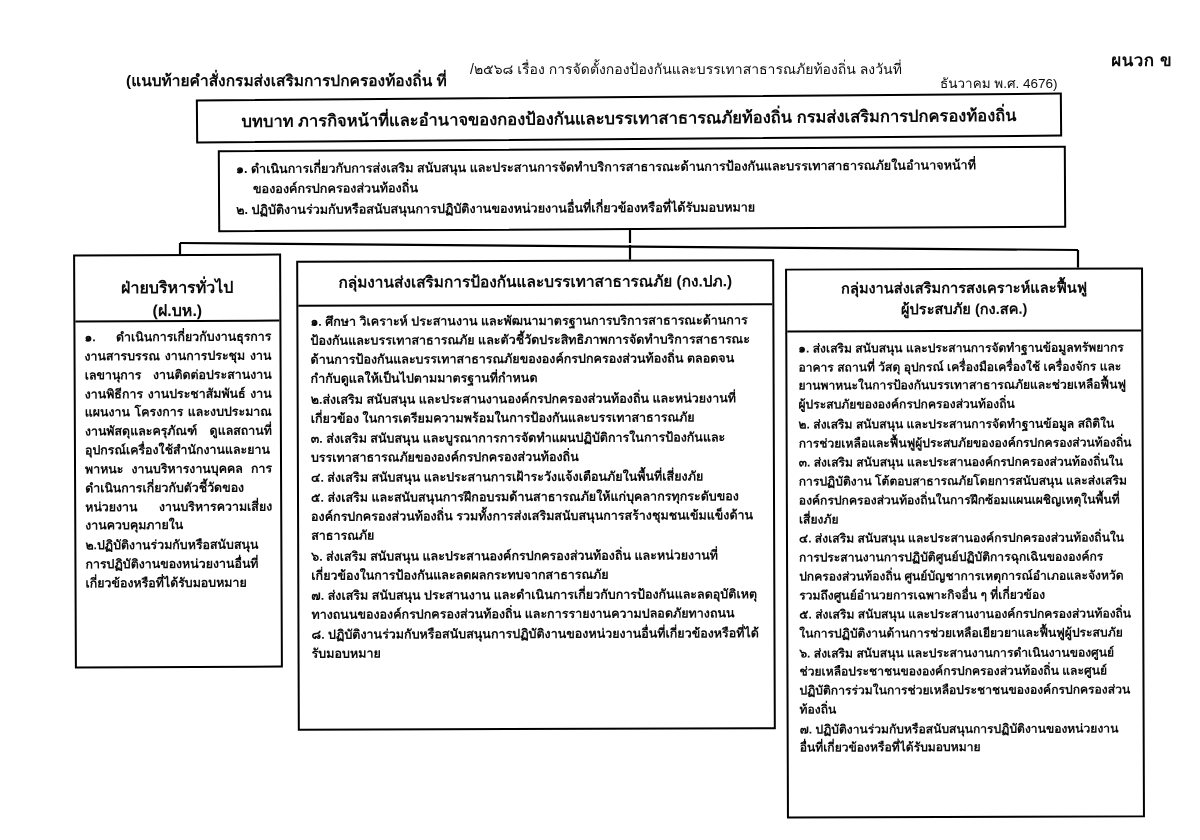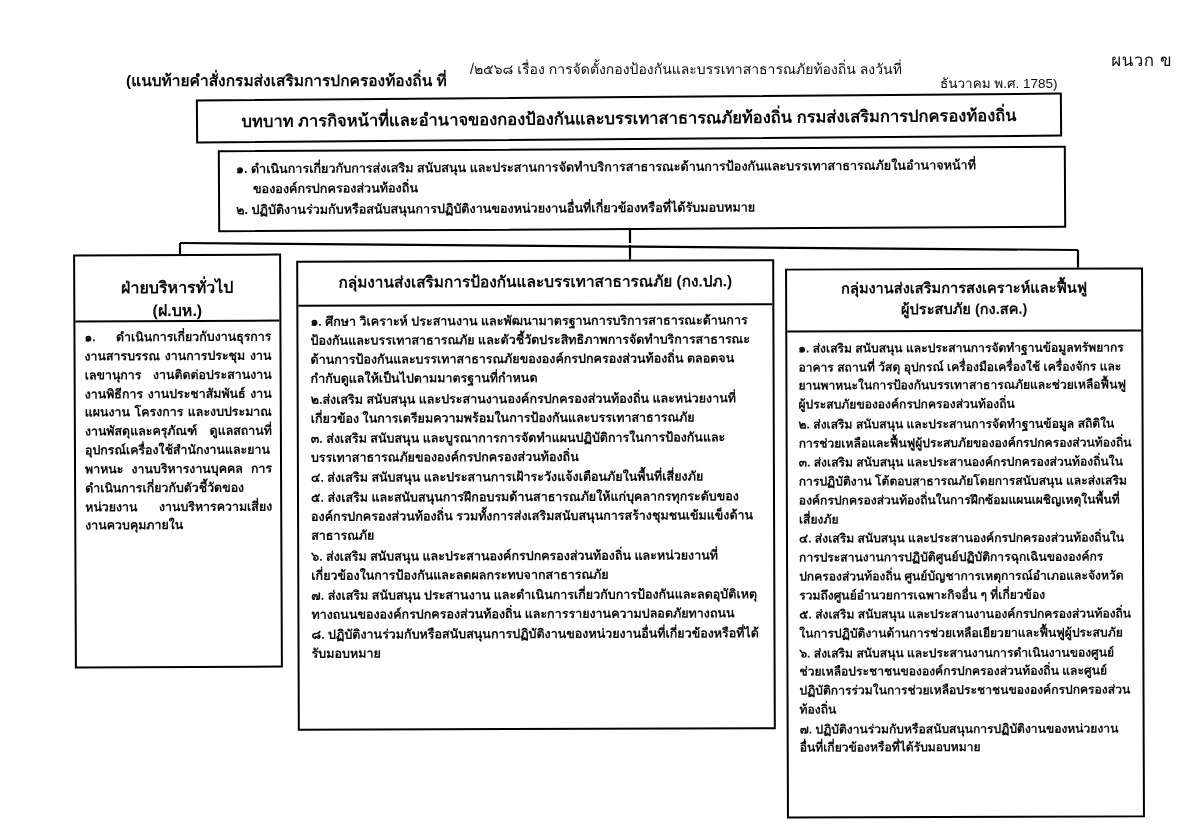--- a/index.html
+++ b/index.html
@@ -23,21 +23,21 @@
     left: 0;
     top: 46px;
     width: 1200px;
     height: 46px;
   }
   .hdr-annex {
     position: absolute;
     right: 28px;
     top: 0px;
     font-size: 17px;
-    font-weight: 400;
+    font-weight: 700;
     letter-spacing: .5px;
     white-space: nowrap;
   }
   .hdr-line1 {
     position: absolute;
     left: 110px;
     top: 22px;
     font-size: 15.5px;
     font-weight: 700;
     white-space: nowrap;
@@ -186,21 +186,21 @@
 
   .item { margin: 0 0 1px 0; }
 </style>
 </head>
 <body>
 
 <div class="doc-header">
   <div class="hdr-annex">ผนวก ข</div>
   <div class="hdr-line1">(แนบท้ายคำสั่งกรมส่งเสริมการปกครองท้องถิ่น ที่</div>
   <div class="hdr-line2">/๒๕๖๘ เรื่อง การจัดตั้งกองป้องกันและบรรเทาสาธารณภัยท้องถิ่น ลงวันที่</div>
-  <div class="hdr-line3">ธันวาคม พ.ศ. 1785)</div>
+  <div class="hdr-line3">ธันวาคม พ.ศ. 4676)</div>
 </div>
 
 <svg id="connectors" viewBox="0 0 1200 840" xmlns="http://www.w3.org/2000/svg">
   <g stroke="#000" stroke-width="2.2" fill="none">
 
     <line x1="630" y1="230" x2="630" y2="243"></line>
 
     <line x1="180" y1="243" x2="1078" y2="250"></line>
 
     <line x1="180" y1="243" x2="180" y2="256"></line>
@@ -230,20 +230,21 @@
   </div>
 </div>
 
 <div class="box" id="col-left">
   <div class="box-title">
     <div>ฝ่ายบริหารทั่วไป</div>
     <div>(ฝ.บห.)</div>
   </div>
   <div class="box-body">
     <p class="item">๑. ดำเนินการเกี่ยวกับงานธุรการ งานสารบรรณ งานการประชุม งานเลขานุการ งานติดต่อประสานงาน งานพิธีการ งานประชาสัมพันธ์ งานแผนงาน โครงการ และงบประมาณ งานพัสดุและครุภัณฑ์ ดูแลสถานที่ อุปกรณ์เครื่องใช้สำนักงานและยานพาหนะ งานบริหารงานบุคคล การดำเนินการเกี่ยวกับตัวชี้วัดของหน่วยงาน งานบริหารความเสี่ยง งานควบคุมภายใน</p>
+    <p class="item">๒.ปฏิบัติงานร่วมกับหรือสนับสนุนการปฏิบัติงานของหน่วยงานอื่นที่เกี่ยวข้องหรือที่ได้รับมอบหมาย</p>
   </div>
 </div>
 
 <div class="box" id="col-mid">
   <div class="box-title">
     <div>กลุ่มงานส่งเสริมการป้องกันและบรรเทาสาธารณภัย (กง.ปภ.)</div>
   </div>
   <div class="box-body">
     <p class="item">๑. ศึกษา วิเคราะห์ ประสานงาน และพัฒนามาตรฐานการบริการสาธารณะด้านการป้องกันและบรรเทาสาธารณภัย และตัวชี้วัดประสิทธิภาพการจัดทำบริการสาธารณะด้านการป้องกันและบรรเทาสาธารณภัยขององค์กรปกครองส่วนท้องถิ่น ตลอดจนกำกับดูแลให้เป็นไปตามมาตรฐานที่กำหนด</p>
     <p class="item">๒.ส่งเสริม สนับสนุน และประสานงานองค์กรปกครองส่วนท้องถิ่น และหน่วยงานที่เกี่ยวข้อง ในการเตรียมความพร้อมในการป้องกันและบรรเทาสาธารณภัย</p>

